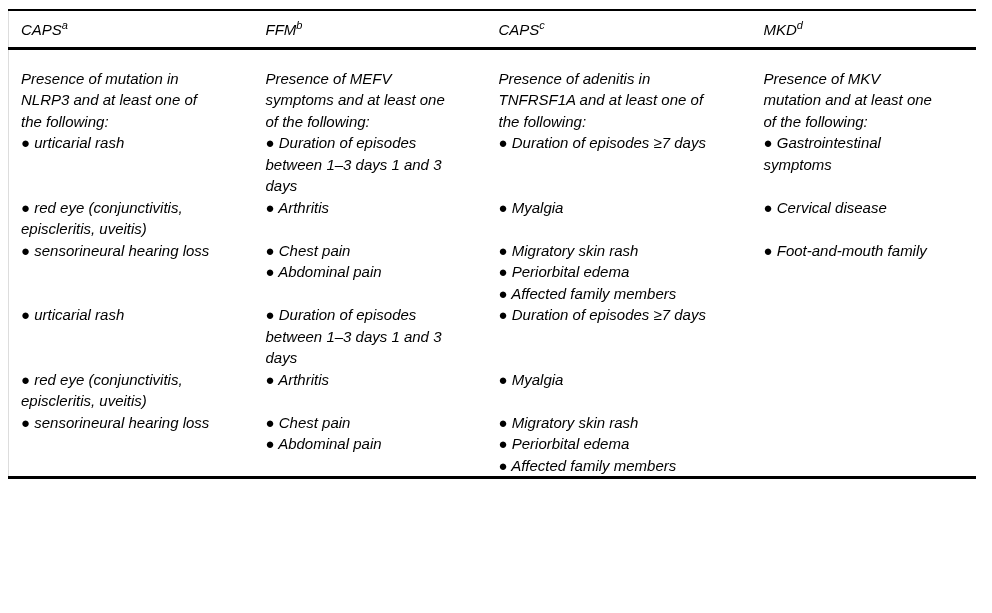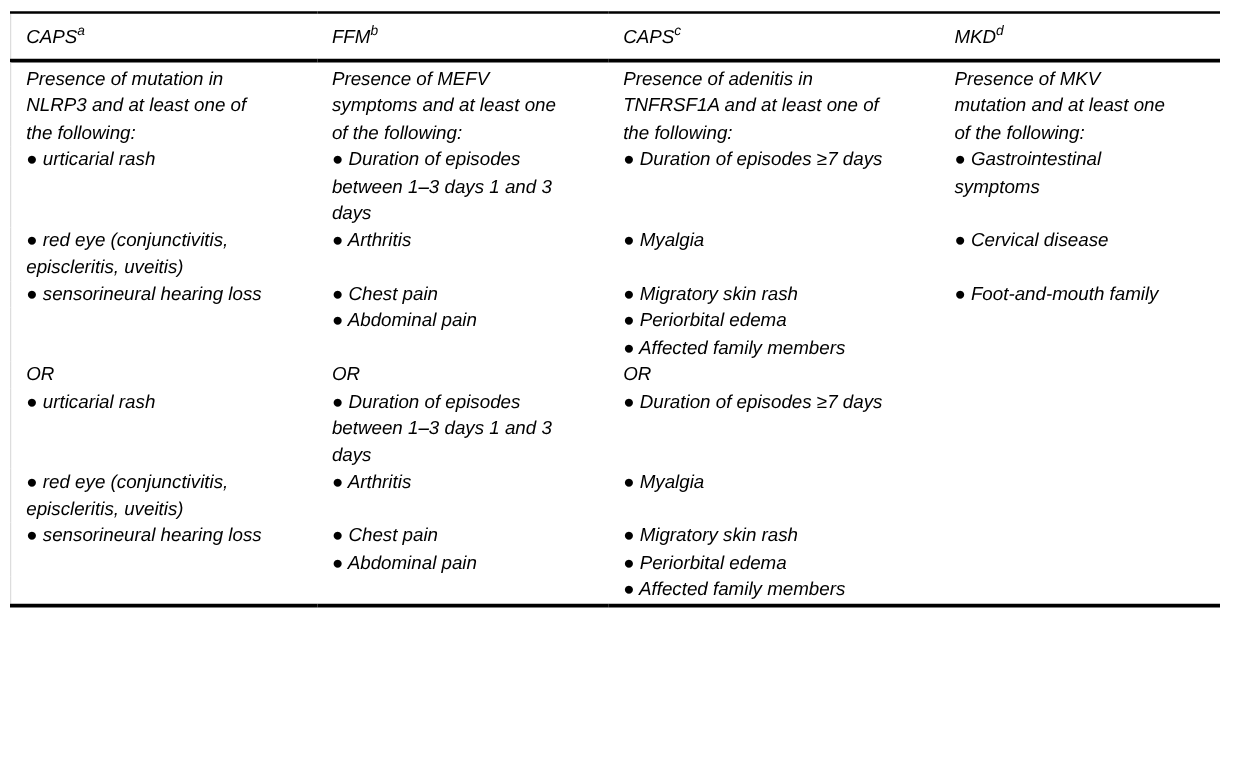--- a/index.html
+++ b/index.html
@@ -37,21 +37,21 @@
   th sup { font-size: 11px; line-height: 0; vertical-align: super; }
   td {
     vertical-align: top;
     padding: 0 0 0 12px;
     word-wrap: break-word;
   }
   td.c0 { padding-right: 36px; }
   td.c1 { padding-right: 34px; }
   td.c2 { padding-right: 33px; }
   td.c3 { padding-right: 43px; }
-  tbody tr:first-child td { padding-top: 3px; margin-left: 32px; }
+  tbody tr:first-child td { padding-top: 18px; margin-left: 32px; }
 </style>
 </head>
 <body>
 
 <div class="page">
   <div class="table-wrap">
     <table class="criteria">
       <colgroup>
         <col class="c0">
           <col class="c1">
@@ -97,26 +97,20 @@
           <td class="c2">● Periorbital edema</td>
           <td class="c3"></td>
         </tr>
         <tr>
           <td class="c0"></td>
           <td class="c1"></td>
           <td class="c2">● Affected family members</td>
           <td class="c3"></td>
         </tr>
         <tr>
-          <td class="c0">OR</td>
-          <td class="c1">OR</td>
-          <td class="c2">OR</td>
-          <td class="c3"></td>
-        </tr>
-        <tr>
           <td class="c0">● urticarial rash</td>
           <td class="c1">● Duration of episodes between 1–3 days 1 and 3 days</td>
           <td class="c2">● Duration of episodes ≥7 days</td>
           <td class="c3"></td>
         </tr>
         <tr>
           <td class="c0">● red eye (conjunctivitis, episcleritis, uveitis)</td>
           <td class="c1">● Arthritis</td>
           <td class="c2">● Myalgia</td>
           <td class="c3"></td>

